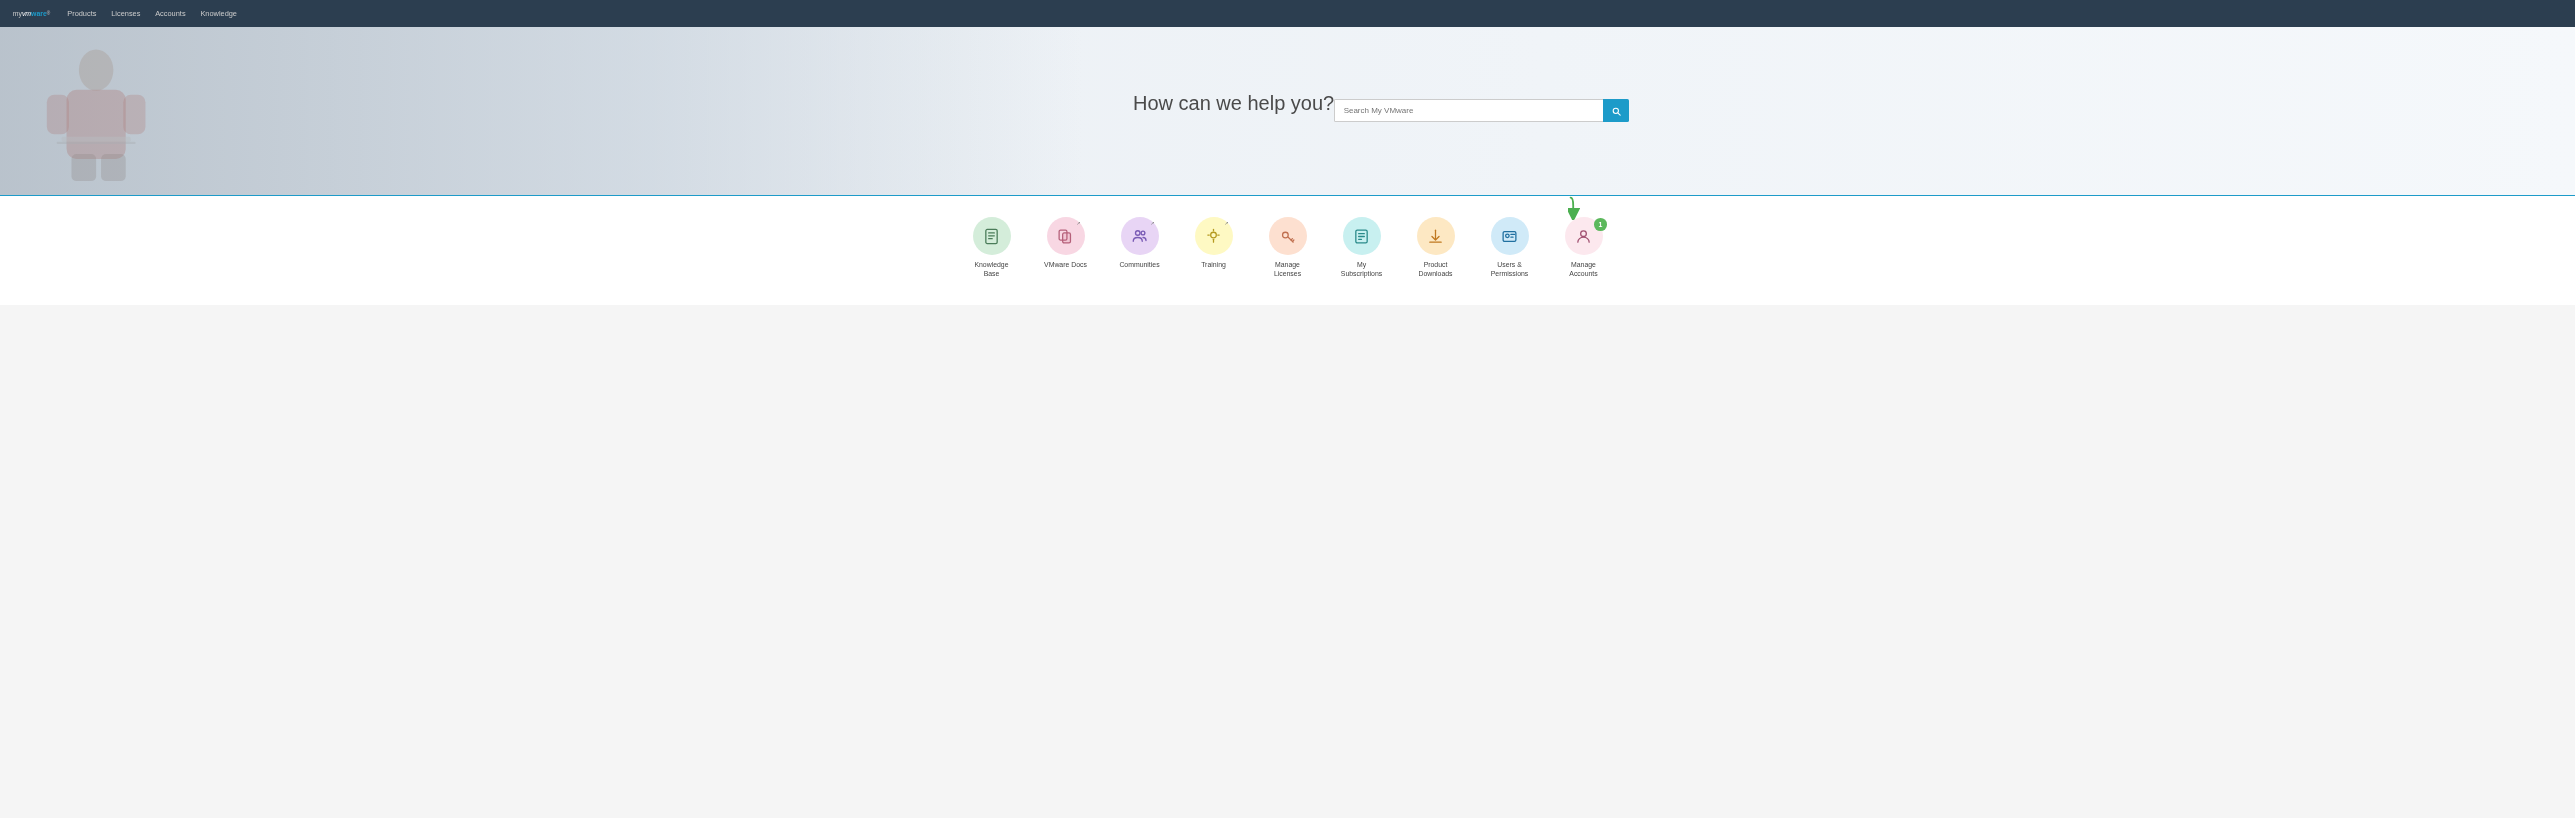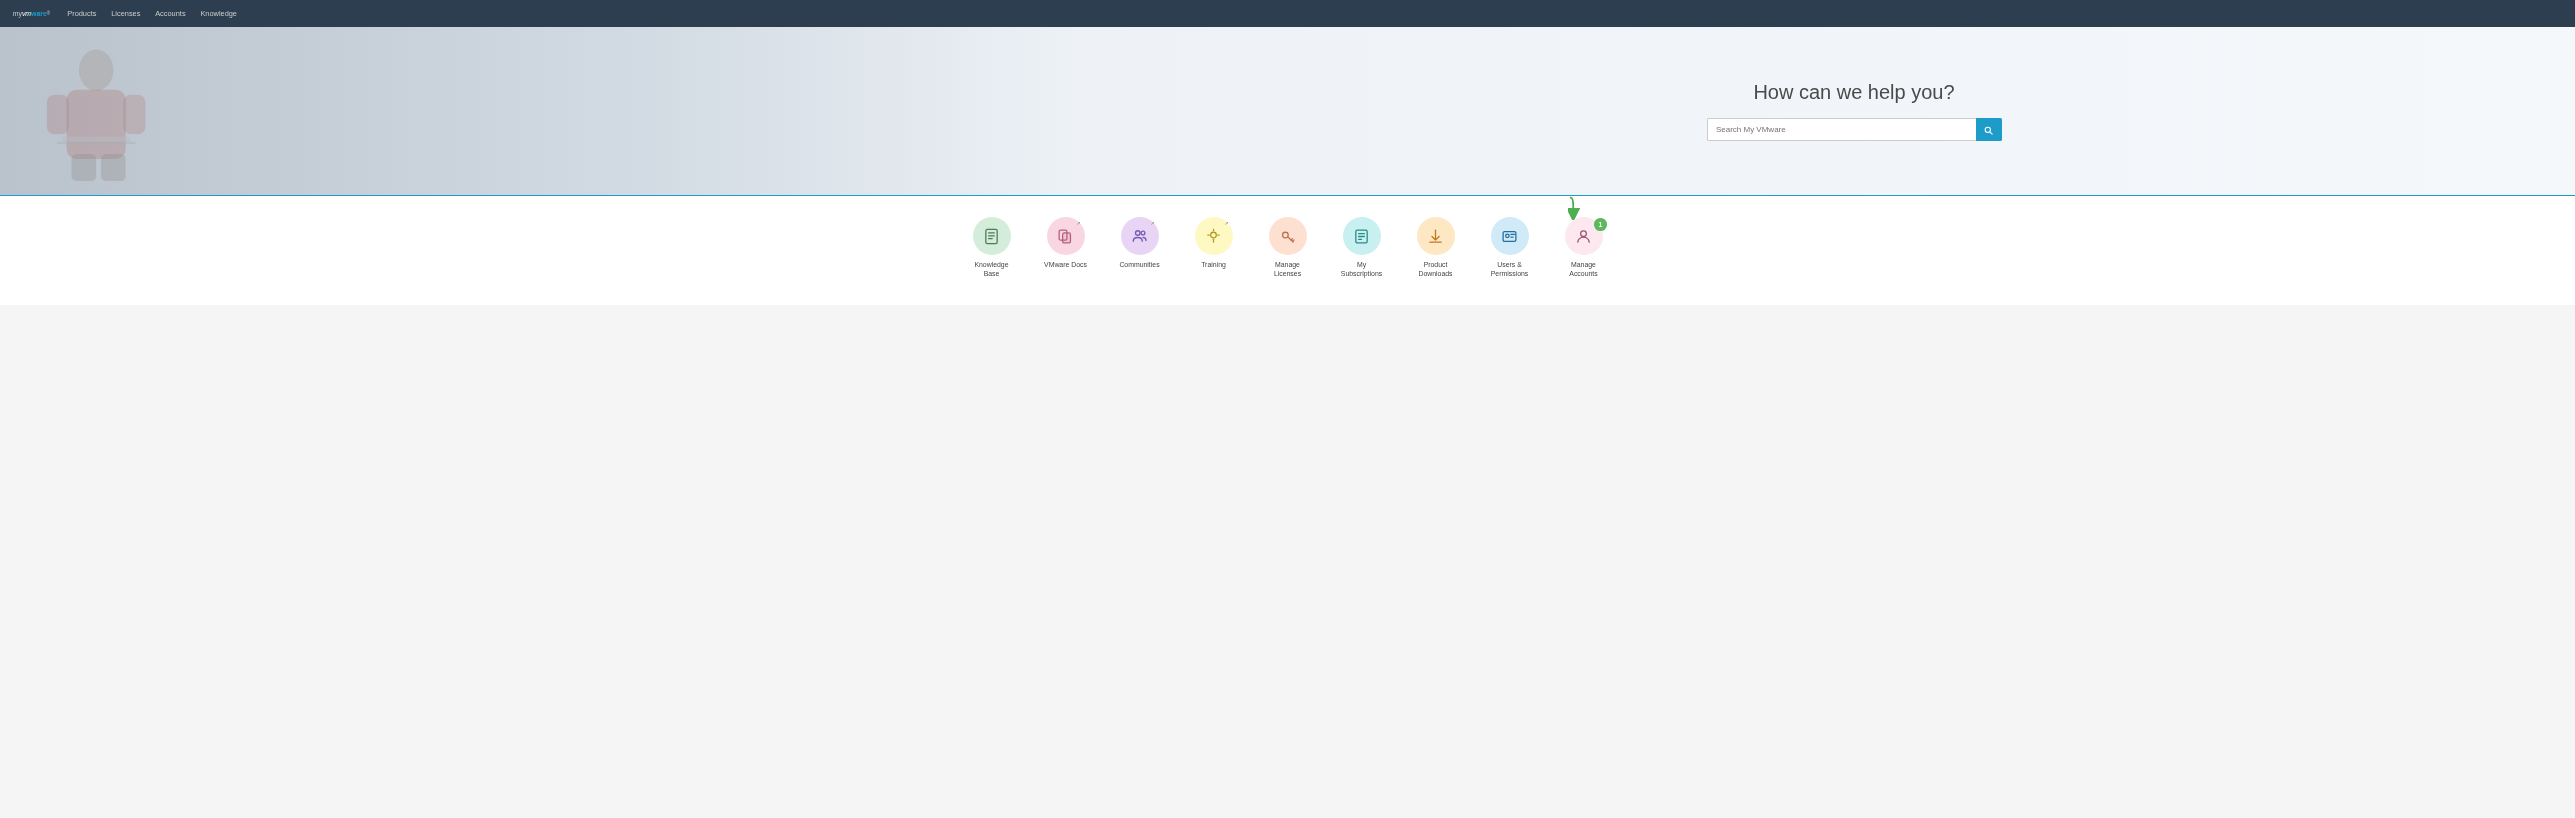--- a/index.html
+++ b/index.html
@@ -57,21 +57,21 @@
       position: absolute;
       left: 32px;
       top: 10.5px;
       width: 148px;
       height: 153px;
       opacity: 0.55;
     }
     .hero-content {
       margin-left: 44%;
       display: flex;
-      flex-direction: column;
+      flex-direction: row;
       align-items: center;
       width: 56%;
     }
     .hero-title {
       font-size: 20px;
       font-weight: 300;
       color: #4a4a4a;
       margin-bottom: 14.8px;
       text-align: center;
     }

